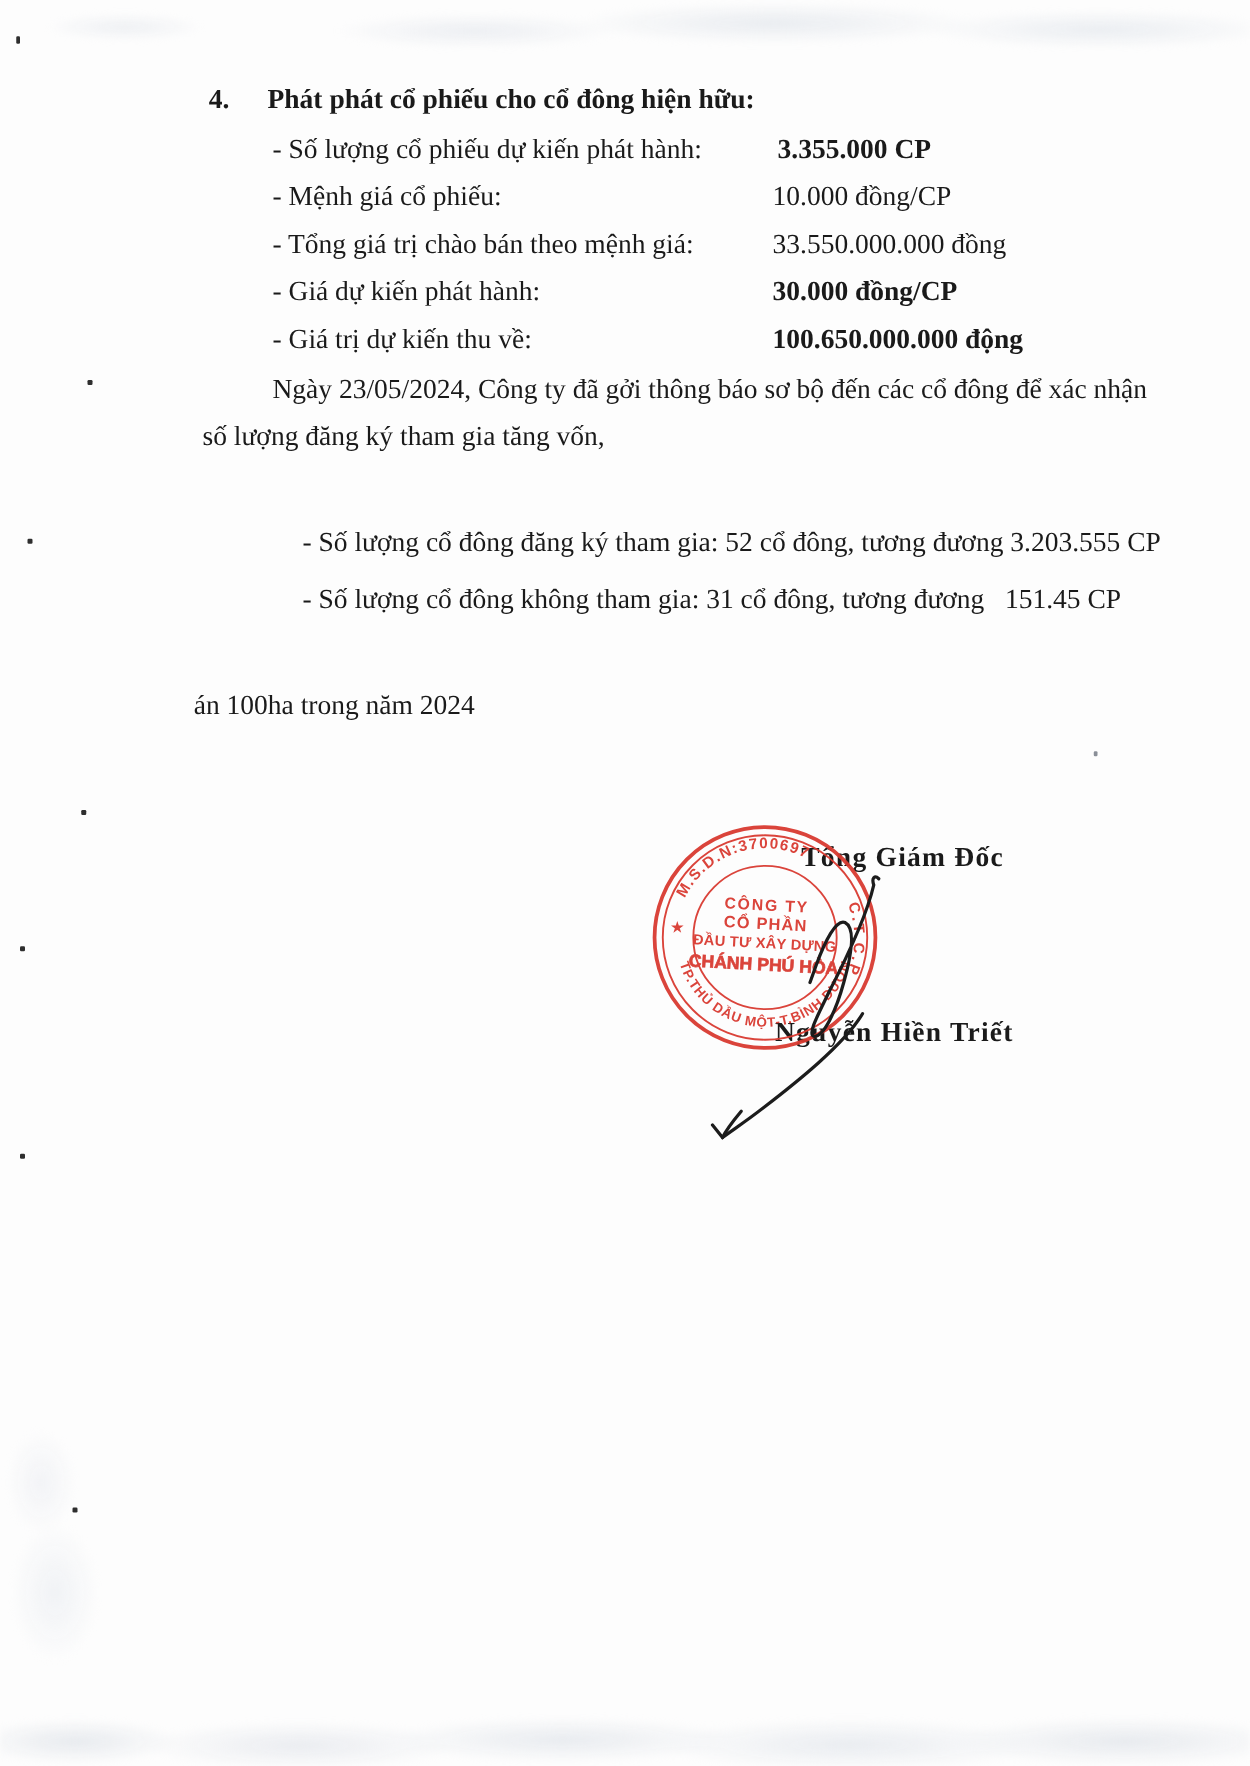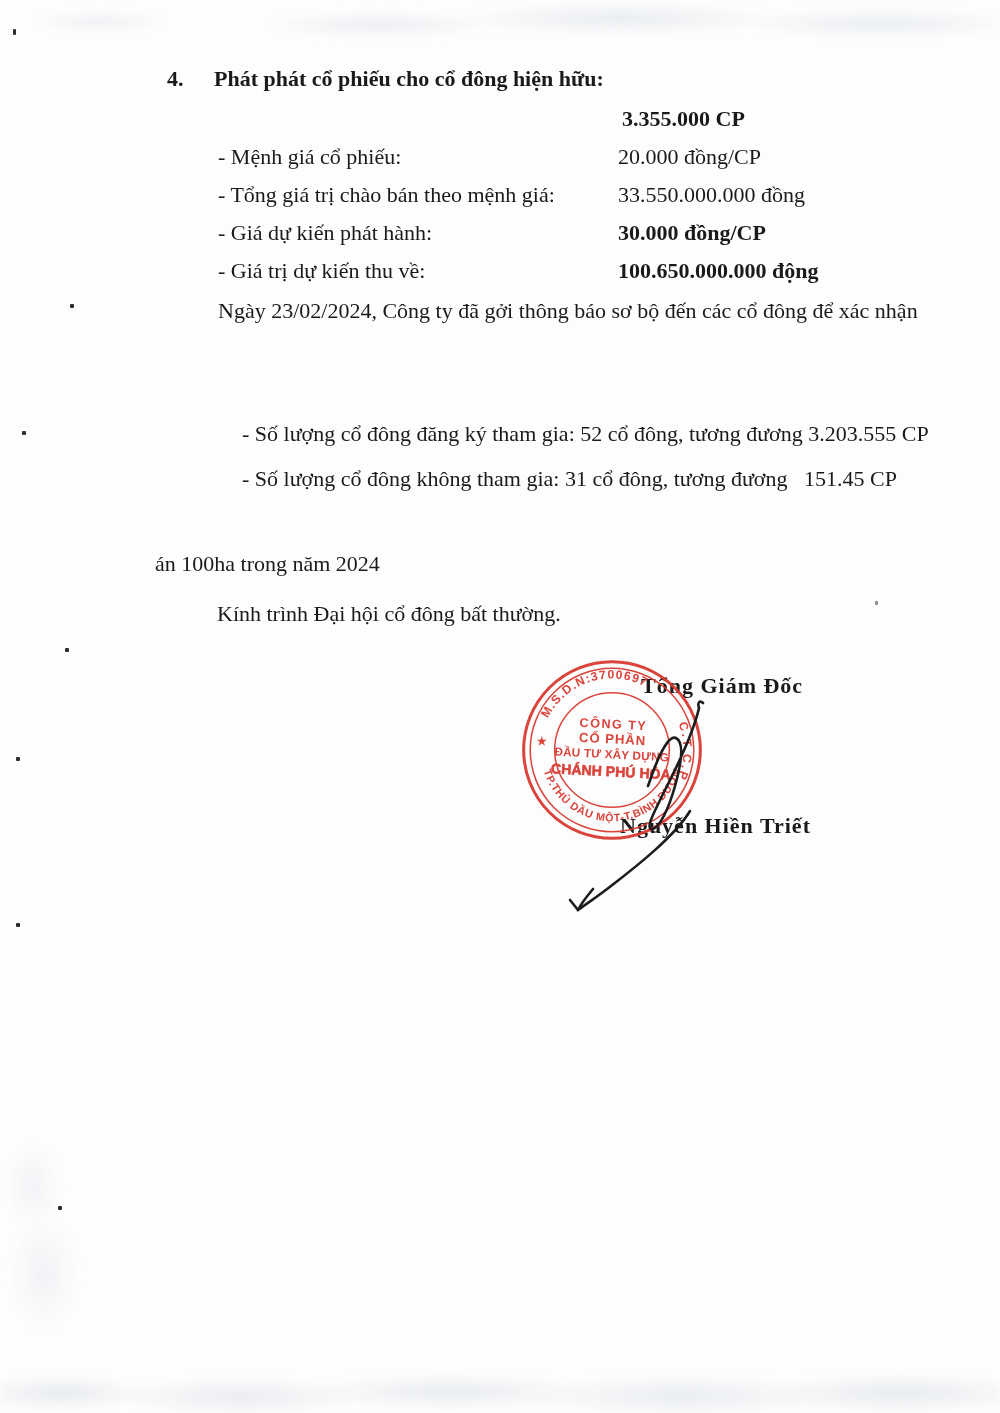--- a/index.html
+++ b/index.html
@@ -51,43 +51,44 @@
   <div class="speck" style="left:22px;top:431px"></div>
   <div class="speck" style="left:65px;top:648px"></div>
   <div class="speck" style="left:16px;top:757px"></div>
   <div class="speck" style="left:16px;top:923px"></div>
   <div class="speck" style="left:58px;top:1206px"></div>
   <div class="speck light" style="left:875px;top:601px"></div>
 
   <div class="line b" style="left:167px;top:67px">4.</div>
   <div class="line b" style="left:214px;top:67px">Phát phát cổ phiếu cho cổ đông hiện hữu:</div>
 
+  <div class="line" style="left:218px;top:107px">- Số lượng cổ phiếu dự kiến phát hành:</div>
   <div class="line b" style="left:622px;top:107px">3.355.000 CP</div>
 
   <div class="line" style="left:218px;top:145px">- Mệnh giá cổ phiếu:</div>
-  <div class="line" style="left:618px;top:145px">20.000 đồng/CP</div>
+  <div class="line" style="left:618px;top:145px">10.000 đồng/CP</div>
 
   <div class="line" style="left:218px;top:183px">- Tổng giá trị chào bán theo mệnh giá:</div>
   <div class="line" style="left:618px;top:183px">33.550.000.000 đồng</div>
 
   <div class="line" style="left:218px;top:221px">- Giá dự kiến phát hành:</div>
   <div class="line b" style="left:618px;top:221px">30.000 đồng/CP</div>
 
   <div class="line" style="left:218px;top:259px">- Giá trị dự kiến thu về:</div>
   <div class="line b" style="left:618px;top:259px">100.650.000.000 động</div>
 
-  <div class="line" style="left:218px;top:299px">Ngày 23/02/2024, Công ty đã gởi thông báo sơ bộ đến các cổ đông để xác nhận</div>
+  <div class="line" style="left:218px;top:299px">Ngày 23/05/2024, Công ty đã gởi thông báo sơ bộ đến các cổ đông để xác nhận</div>
+  <div class="line" style="left:162px;top:337px">số lượng đăng ký tham gia tăng vốn,</div>
 
 
   <div class="line" style="left:242px;top:422px">- Số lượng cổ đông đăng ký tham gia: 52 cổ đông, tương đương 3.203.555 CP</div>
   <div class="line" style="left:242px;top:467px">- Số lượng cổ đông không tham gia: 31 cổ đông, tương đương   151.45 CP</div>
 
   <div class="line" style="left:155px;top:552px">án 100ha trong năm 2024</div>
 
-  <div class="line" style="left:217px;top:602px">Kính trình Đại hội cổ đông bất thường.</div>
 
   <div class="line sig-text" style="left:641px;top:674px">Tổng Giám Đốc</div>
   <div class="line sig-text" style="left:620px;top:814px">Nguyễn Hiền Triết</div>
 
   <svg width="188" height="188" viewBox="0 0 200 200" style="left:518px;top:656px;opacity:.95">
     <defs>
       <path id="arcTop" d="M 31.7 66.7 A 76 76 0 0 1 167.1 64.3"></path>
       <path id="arcRight" d="M 170.5 71.6 A 76 76 0 0 1 167.1 135.7"></path>
       <path id="arcBottom" d="M 27.3 122.2 A 76 76 0 0 0 172.7 122.2"></path>
     </defs>

